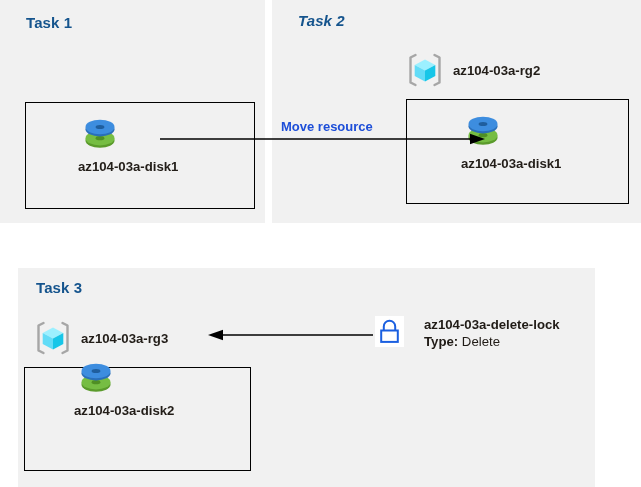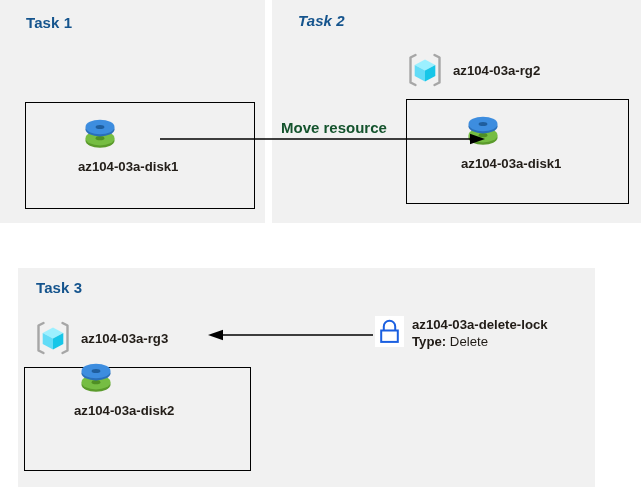--- a/index.html
+++ b/index.html
@@ -94,34 +94,34 @@
     margin-top: 4px;
   }
 
   
   .arrow-svg { position: absolute; overflow: visible; }
   #arrow-move  { left: 160px; top: 128px; width: 325px; height: 24px; }
   #arrow-lock  { left: 208px; top: 325px; width: 165px; height: 22px; }
 
   .arrow-label {
     position: absolute;
-    font-size: 15px;
-    font-weight: bold;
-    color: #14532d;
+    font-size: 13px;
+    font-weight: bold;
+    color: #1d4ed8;
     white-space: nowrap;
   }
   #label-move-resource { left: 281px; top: 119px; }
 
   
   #lock-annotation {
     position: absolute;
     left: 375px; top: 316px;
     display: flex;
     align-items: flex-start;
-    gap: 8px;
+    gap: 20px;
     white-space: nowrap;
   }
   .lock-icon-wrap {
     width: 29px; height: 31px;
     background: #ffffff;
     display: flex; align-items: center; justify-content: center;
     flex: 0 0 auto;
   }
   .lock-icon { width: 23px; height: 25px; display: block; }
   .lock-text { line-height: 1.28; padding-top: 1px; }

